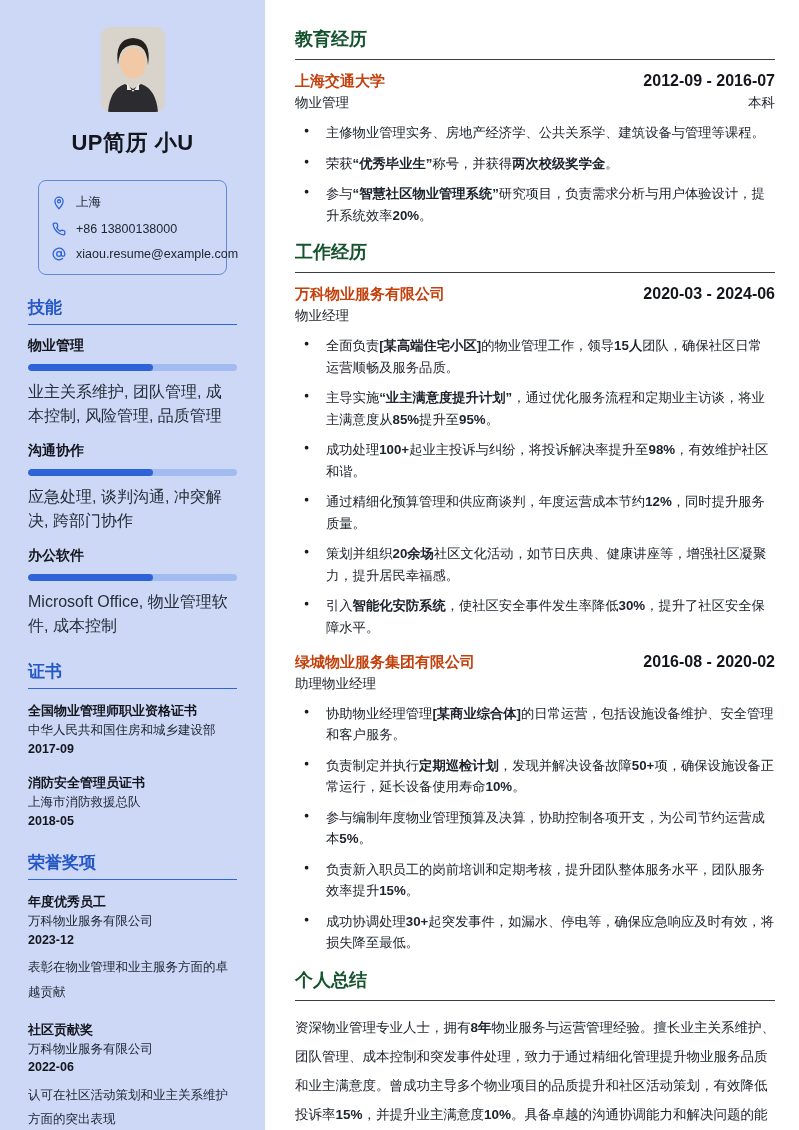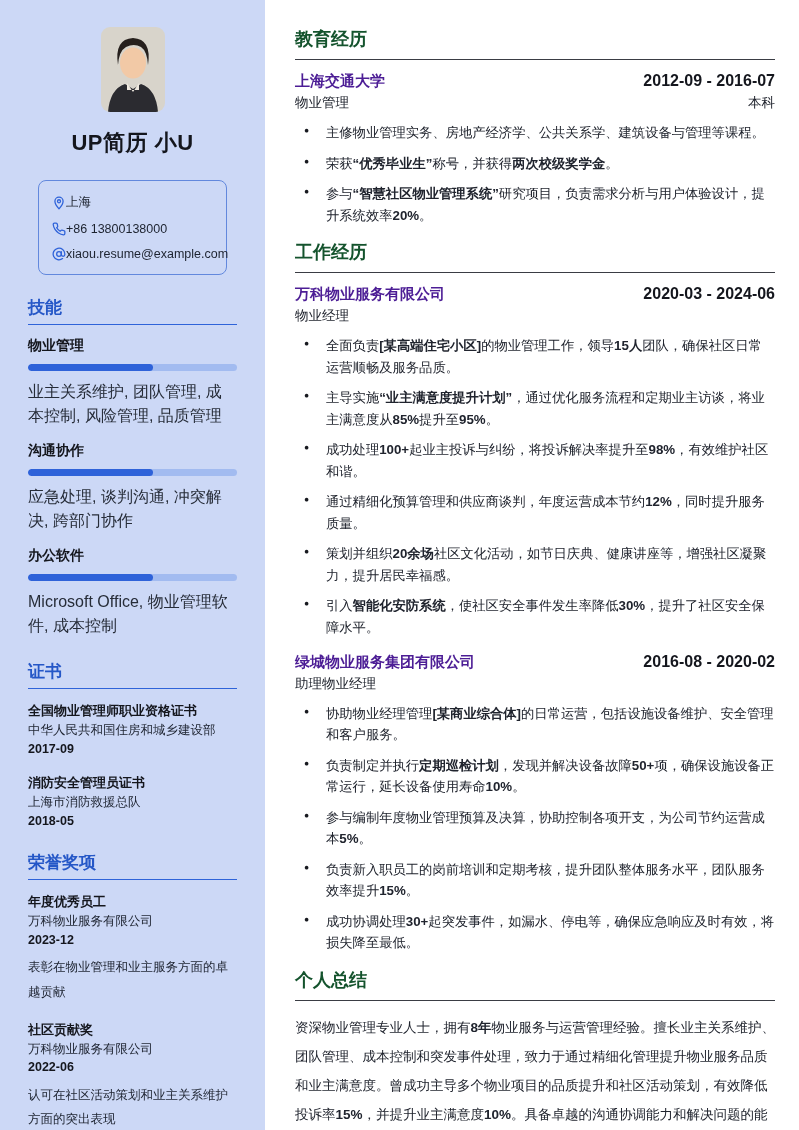--- a/index.html
+++ b/index.html
@@ -22,21 +22,21 @@
   .photo svg{display:block;width:64px;height:85px;}
   .name{
     margin:16px 0 22px;text-align:center;
     font-size:22px;font-weight:700;color:#14161d;letter-spacing:.5px;
   }
   .contact-card{
     border:1.5px solid #6288dd;border-radius:8px;
     margin:0 10px 10px 10px;padding:13px 12px;
     display:flex;flex-direction:column;gap:10px;
   }
-  .contact-row{display:flex;align-items:center;font-size:12.5px;color:#1d2330;}
+  .contact-row{display:flex;align-items:center;gap:10px;font-size:12.5px;color:#1d2330;}
   .contact-row .cicon{width:15px;height:15px;flex:0 0 15px;display:flex;align-items:center;justify-content:center;}
   .contact-row .cicon svg{width:14px;height:14px;}
 
   .s-head{
     margin:21px 0 12px;padding-bottom:5px;
     font-size:17px;font-weight:700;color:#2557c7;
     border-bottom:1.5px solid #2e63d9;
   }
   .skill{margin-bottom:6px;}
   .skill-name{font-size:14px;font-weight:700;color:#14161d;margin:10px 0 9px;}
@@ -51,21 +51,21 @@
   .cred-desc{margin-top:7px;line-height:1.95;color:#1d2330;font-family:Liberation Mono, monospace;}
 
   
   .main{flex:1;box-sizing:border-box;padding:27px 24px 0 30px;}
   .m-head{
     margin:0 0 12px;padding-bottom:8px;
     font-size:18px;font-weight:700;color:#14532d;
     border-bottom:1.5px solid #3a3d44;
   }
   .entry-head{display:flex;justify-content:space-between;align-items:baseline;}
-  .entry-org{font-size:15px;font-weight:700;color:#4c1d95;}
+  .entry-org{font-size:15px;font-weight:700;color:#c2410c;}
   .entry-dates{font-size:16px;font-weight:700;color:#14161d;white-space:nowrap;}
   .entry-sub{display:flex;justify-content:space-between;font-size:13.5px;color:#20242e;margin-top:3px;}
   ul.bullets{list-style:none;margin:10px 0 14px;padding:0;}
   ul.bullets li{
     position:relative;padding-left:31px;margin-bottom:9px;
     font-size:13.3px;line-height:1.62;color:#20242e;
   }
   ul.bullets li::before{
     content:"●";position:absolute;left:9px;top:2px;font-size:8.5px;color:#17191f;
   }

